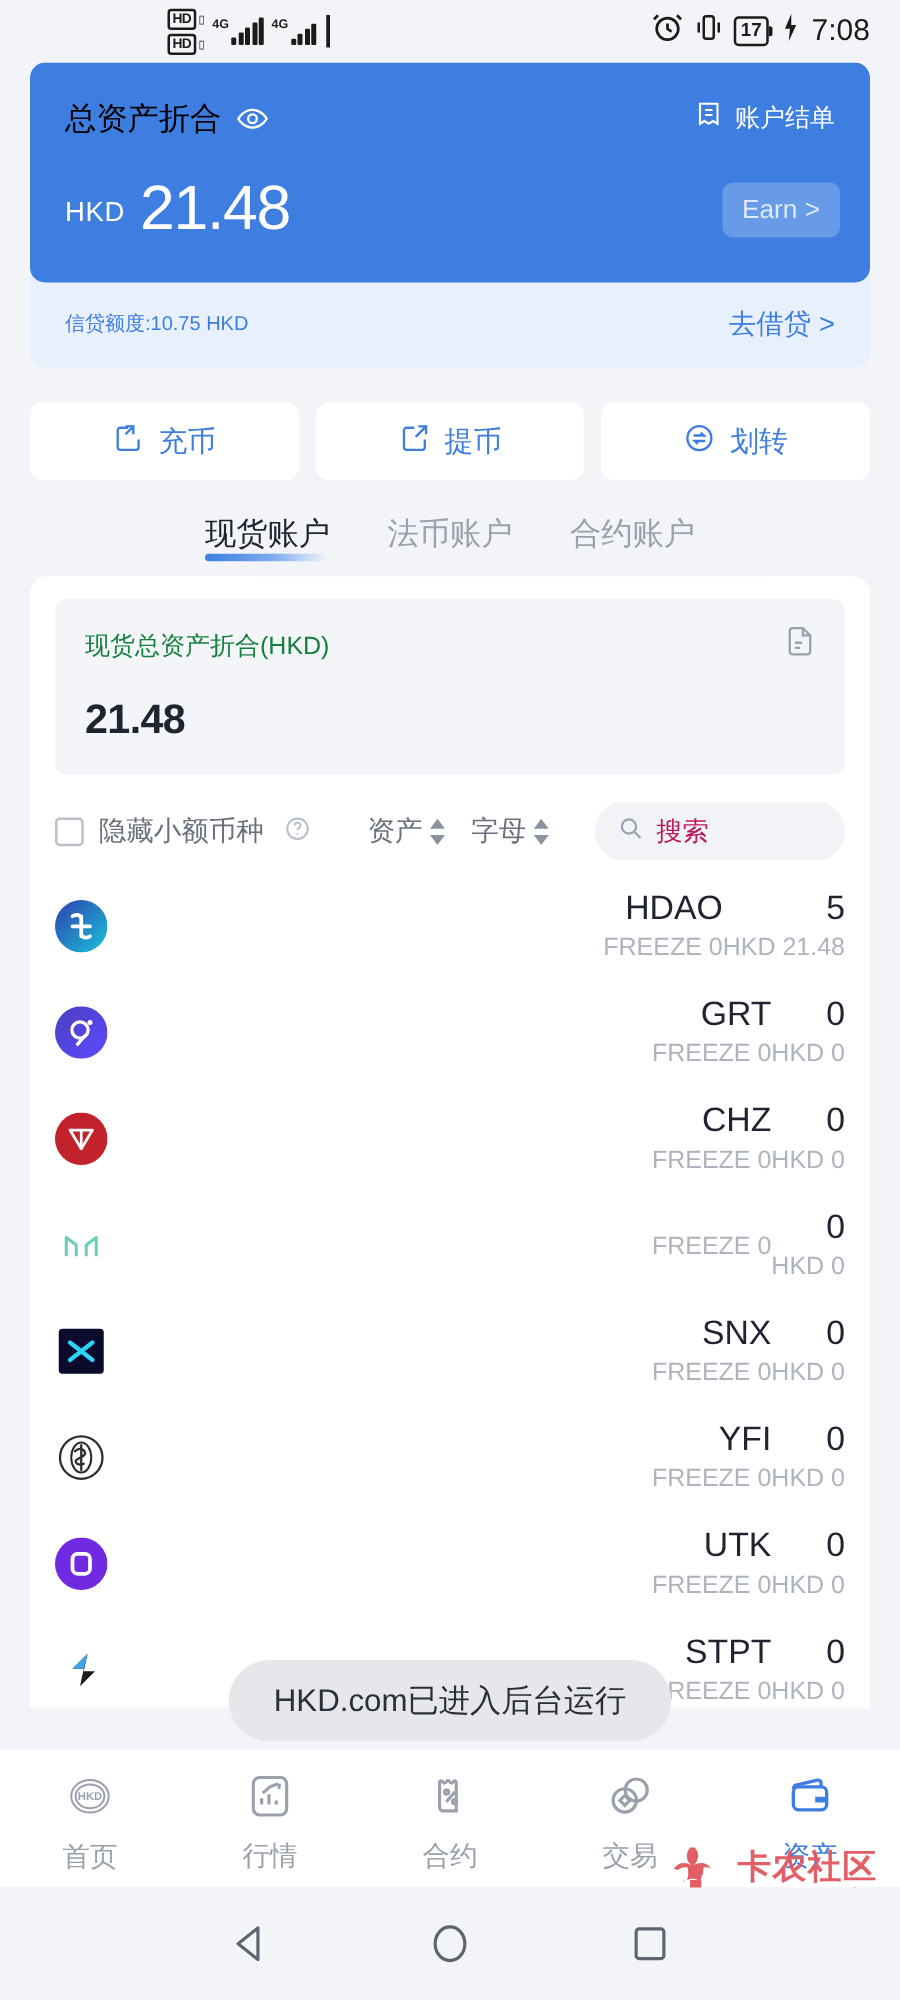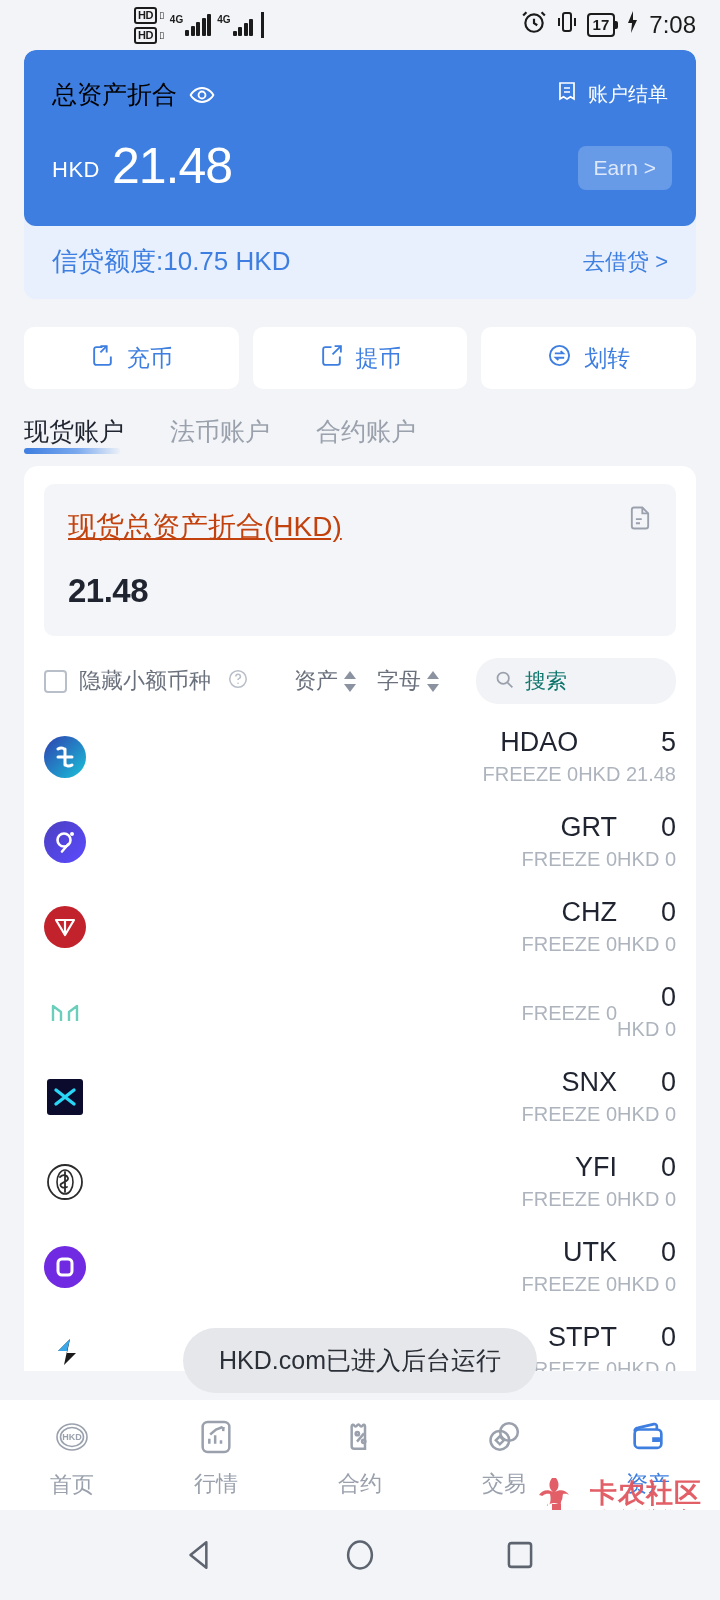--- a/index.html
+++ b/index.html
@@ -157,21 +157,21 @@
     border: none;
     font-family: inherit;
   }
   .credit-row {
     background: #e8f0fe;
     padding: 18px 28px 20px 28px;
     display: flex;
     align-items: center;
     justify-content: space-between;
   }
-  .credit-text { color: #3d7ee0; font-size: 26px; }
+  .credit-text { color: #3d7ee0; font-size: 16px; }
   .credit-link { color: #3d7ee0; font-size: 22px; }
 
   
   .actions {
     margin: 28px 24px 0 24px;
     display: flex;
     gap: 14px;
   }
   .act-btn {
     flex: 1;
@@ -187,20 +187,21 @@
     border: none;
     font-family: inherit;
   }
 
   
   .tabs {
     display: flex;
     align-items: flex-end;
     gap: 46px;
     padding: 26px 24px 0 24px;
+    justify-content: center;
   }
   .tab {
     font-size: 25px;
     color: #9aa1ad;
     padding-bottom: 6px;
     position: relative;
   }
   .tab.active { color: #1f2430; font-weight: 500; }
   .tab.active::after {
     content: "";
@@ -220,21 +221,21 @@
     padding: 18px 20px 0 20px;
     height: 905px;
     overflow: hidden;
   }
   .spot-card {
     background: #f4f5f8;
     border-radius: 10px;
     padding: 24px 24px 26px 24px;
     position: relative;
   }
-  .spot-label { color: #c2410c; font-size: 28px; text-decoration: underline; }
+  .spot-label { color: #15803d; font-size: 20px; }
   .spot-amount {
     margin-top: 26px;
     font-size: 33px;
     font-weight: 700;
     color: #1f2430;
     letter-spacing: -0.5px;
   }
   .spot-doc-icon {
     position: absolute;
     right: 22px;
@@ -267,21 +268,21 @@
     margin-left: 16px;
     background: #f2f3f6;
     border-radius: 22px;
     height: 46px;
     width: 200px;
     display: flex;
     align-items: center;
     gap: 10px;
     padding: 0 18px;
   }
-  .search-ph { color: #0f766e; font-size: 21px; }
+  .search-ph { color: #be185d; font-size: 21px; }
 
   
   .coinlist { margin-top: 10px; }
   .coin-row {
     display: flex;
     align-items: center;
     height: 85px;
   }
   .coin-ico {
     width: 42px; height: 42px;

